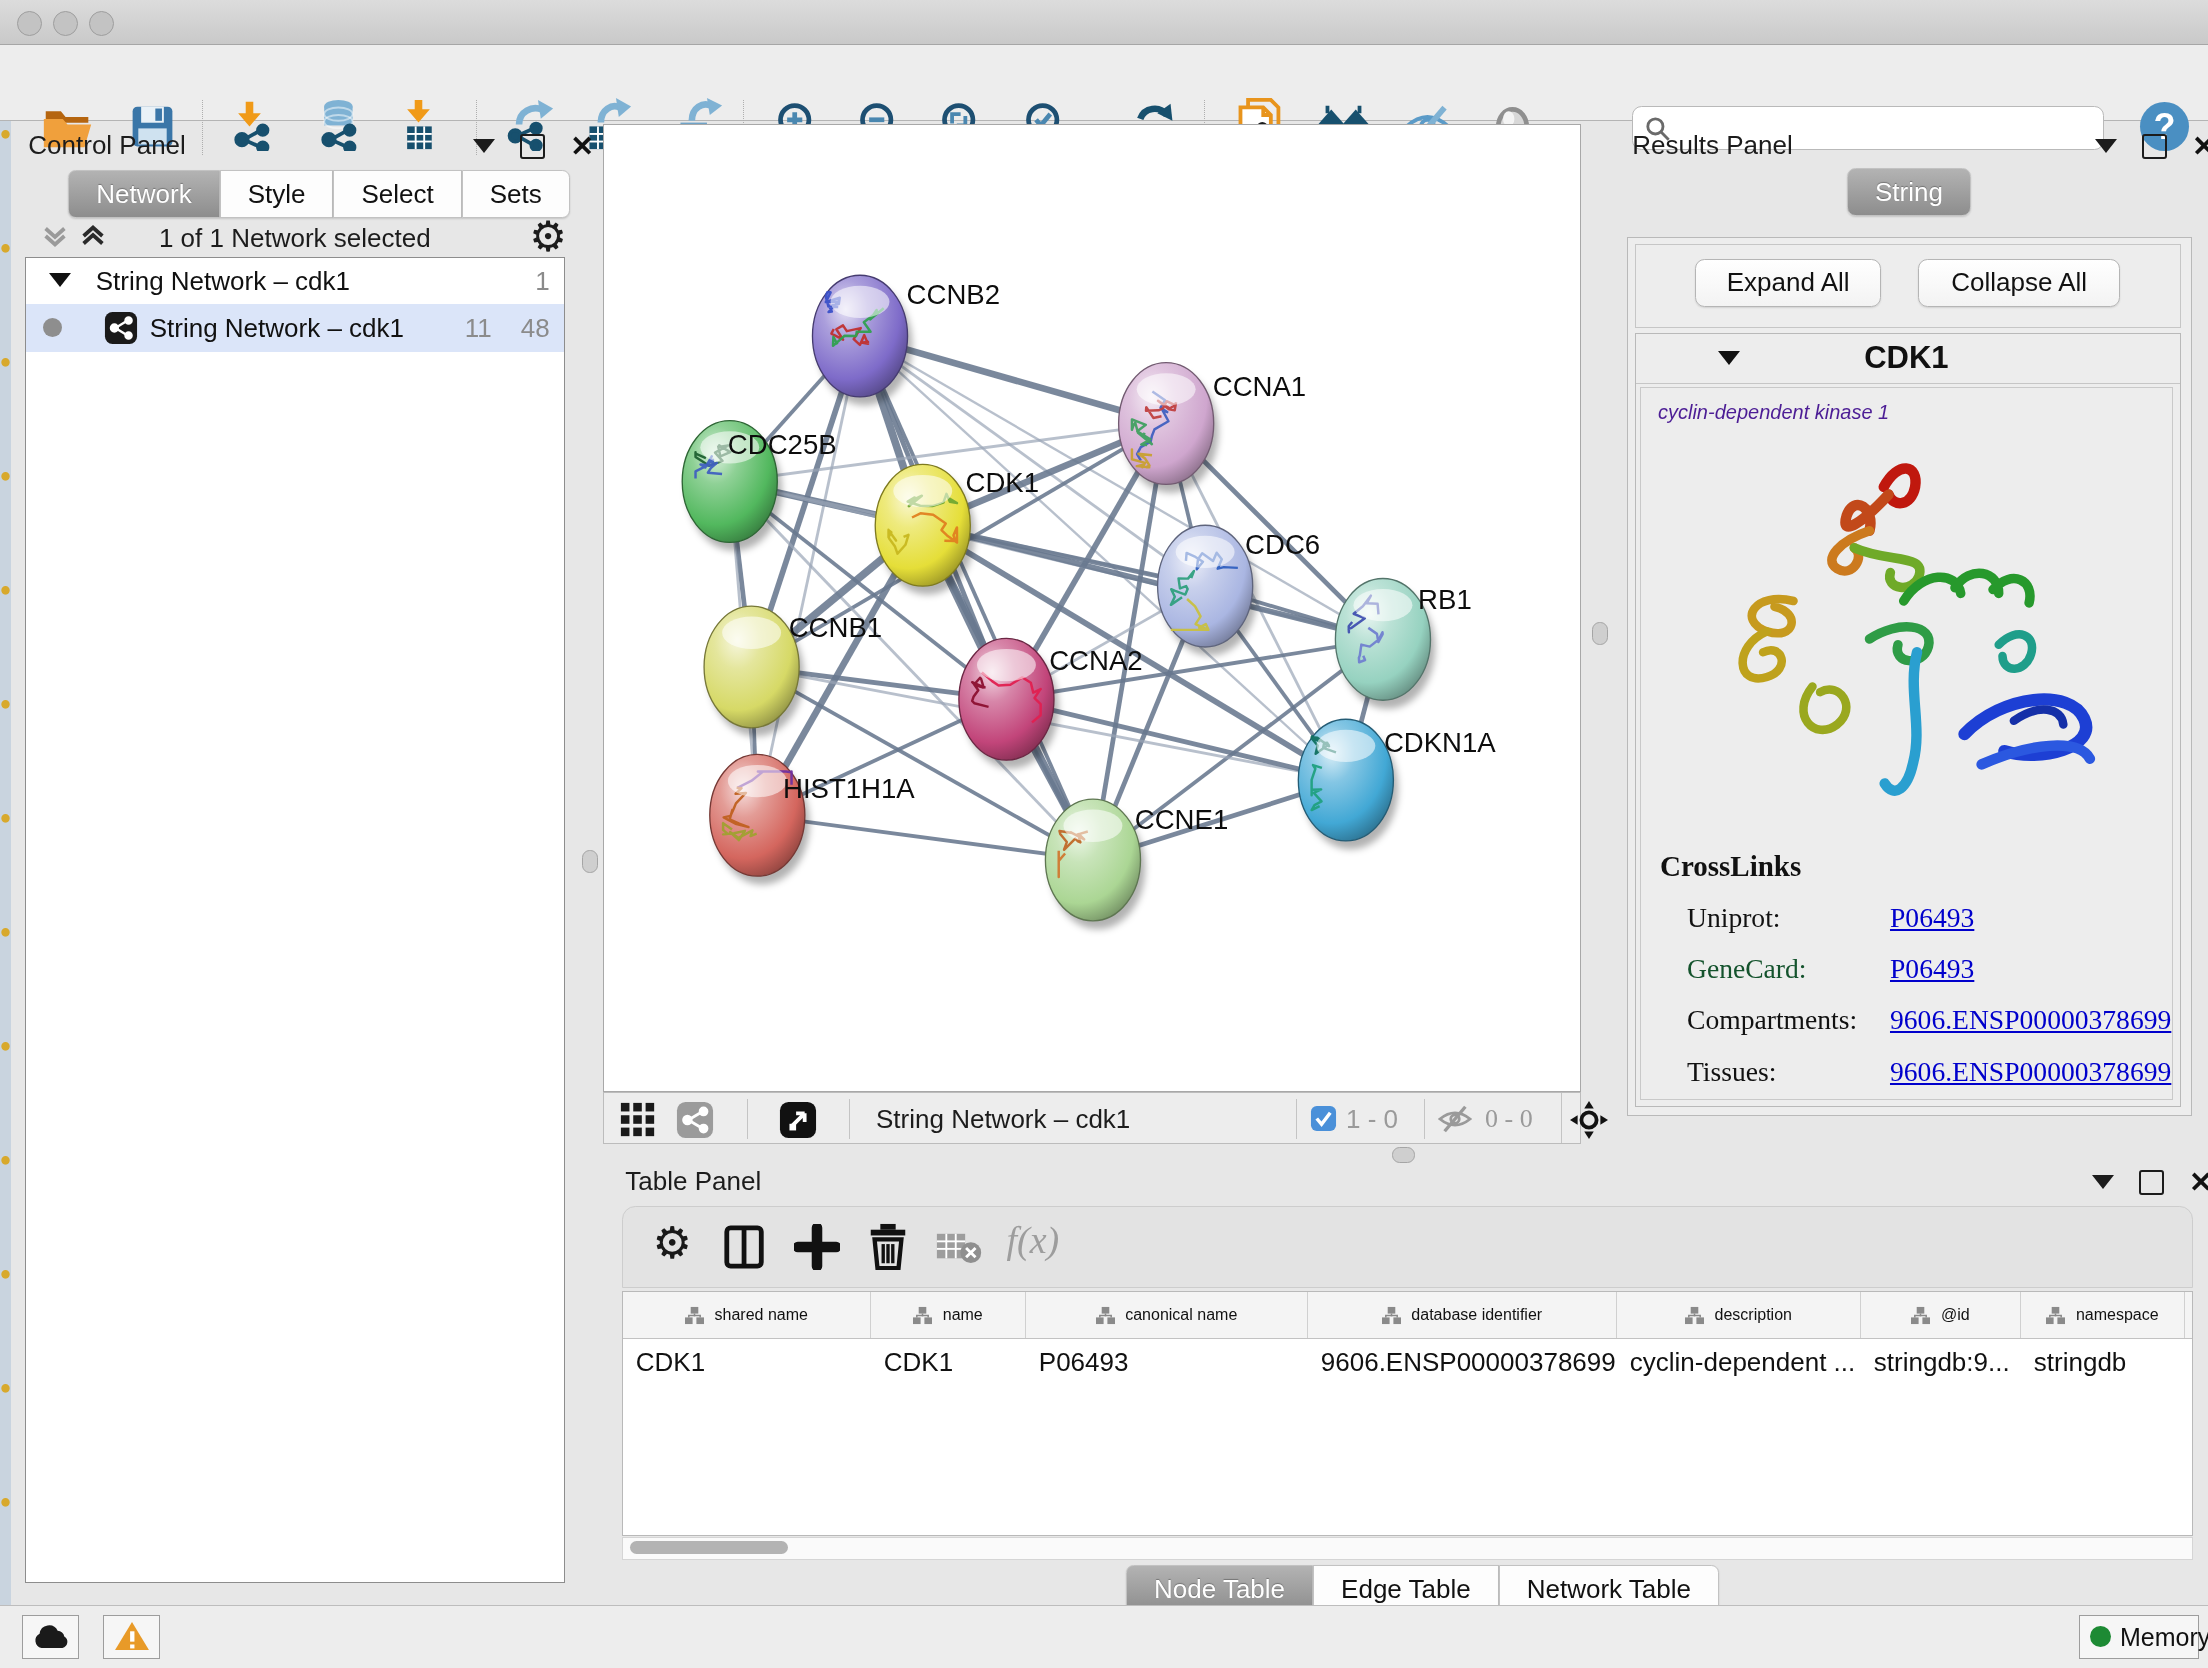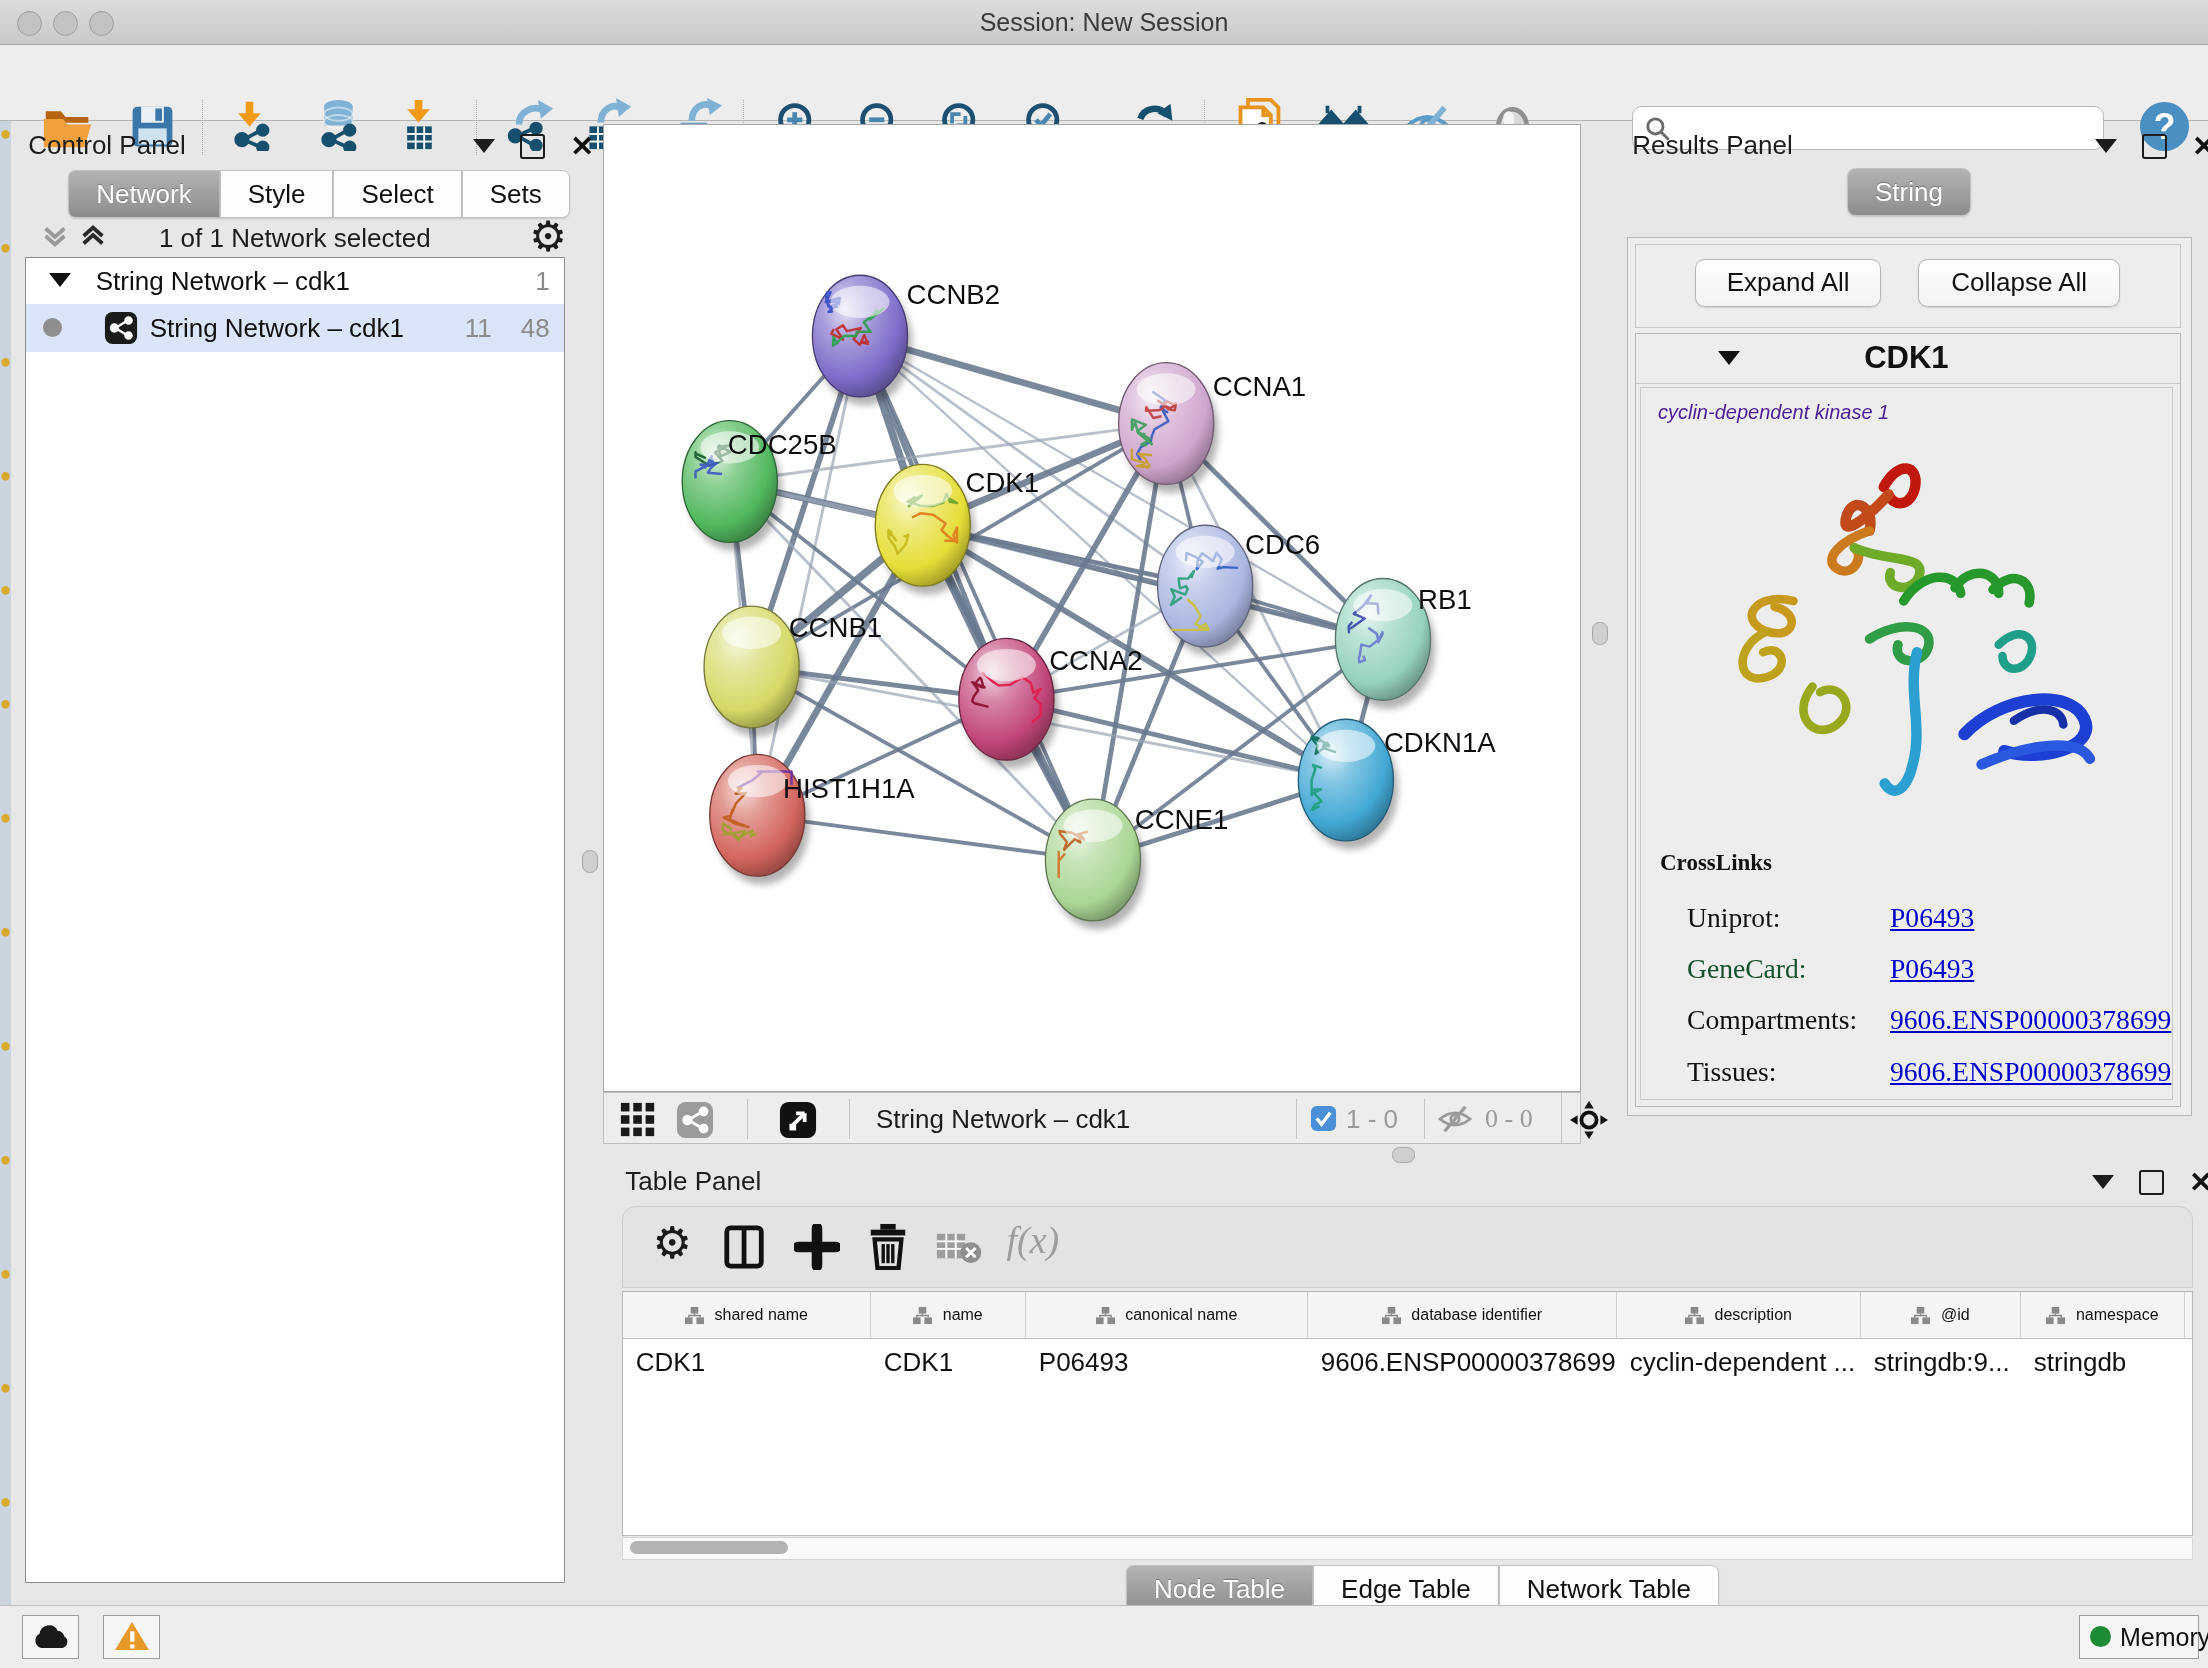--- a/index.html
+++ b/index.html
@@ -26,21 +26,20 @@
 </style>
 </head>
 <body>
 
 <div id="window">
 
   <div class="abs" style="left:0;top:0;width:2208px;height:44px;background:linear-gradient(#dcdcdc,#c9c9c9);border-bottom:1px solid #a6a6a6;">
     <div class="abs" style="left:17px;top:10.5px;width:23px;height:23px;border-radius:50%;background:#c3c3c3;border:1px solid #9e9e9e;"></div>
     <div class="abs" style="left:53px;top:10.5px;width:23px;height:23px;border-radius:50%;background:#c3c3c3;border:1px solid #9e9e9e;"></div>
     <div class="abs" style="left:89px;top:10.5px;width:23px;height:23px;border-radius:50%;background:#c3c3c3;border:1px solid #9e9e9e;"></div>
-    <div class="abs" style="left:0;top:7.6px;width:2208px;text-align:center;font-size:25px;color:#3a3a3a;">Session: New Session</div>
   </div>
 
   <div class="abs" style="left:0;top:45px;width:2208px;height:75px;background:#ededed;border-bottom:1px solid #b4b4b4;">
 
     <svg class="abs" style="left:41px;top:55px;" width="53" height="53" viewBox="0 0 56 56" xmlns="http://www.w3.org/2000/svg">
         <path d="M5 12h16l5 6h24v6H5z" fill="#b5650f"></path>
         <path d="M3 20h20l5 6h25l-7 24H3z" fill="#f0a03c"></path>
       </svg>
     <svg class="abs" style="left:126px;top:55px;" width="53" height="53" viewBox="0 0 56 56" xmlns="http://www.w3.org/2000/svg">
         <rect x="7" y="7" width="42" height="42" rx="5" fill="#3a76a8"></rect>
@@ -545,21 +544,21 @@
               <path d="M236 160 C256 128 292 128 296 152 M290 146 C306 122 336 128 336 152 M330 148 C350 126 374 138 368 162" stroke="#27992c" stroke-width="10"></path>
               <path d="M200 200 C230 180 268 184 262 208 C256 230 224 226 230 206" stroke="#2f9c46" stroke-width="10"></path>
               <path d="M336 206 C356 186 376 196 370 216 C364 236 340 236 340 218" stroke="#1f9e8a" stroke-width="9"></path>
               <path d="M250 214 C240 254 256 292 246 330 C240 358 226 368 216 352" stroke="#2a9fd0" stroke-width="11"></path>
               <path d="M300 300 C340 258 412 252 426 284 C440 314 380 330 342 318" stroke="#1d3fd4" stroke-width="13"></path>
               <path d="M318 332 C368 310 420 304 432 326" stroke="#2b58e0" stroke-width="11"></path>
               <path d="M352 286 C378 268 402 272 404 290" stroke="#1530a8" stroke-width="9"></path>
             </g>
           </svg>
 
-          <span class="abs serif" style="left:19px;top:462px;font-size:23px;font-weight:bold;color:#111;">CrossLinks</span>
+          <span class="abs serif" style="left:19px;top:462px;font-size:29px;font-weight:bold;color:#111;">CrossLinks</span>
           <span class="abs serif" style="left:46px;top:514px;font-size:27.6px;color:#111;">Uniprot:</span>
           <span class="abs link" style="left:249px;top:514px;font-size:27.6px;">P06493</span>
           <span class="abs serif" style="left:46px;top:565px;font-size:27.6px;color:#14532d;">GeneCard:</span>
           <span class="abs link" style="left:249px;top:565px;font-size:27.6px;">P06493</span>
           <span class="abs serif" style="left:46px;top:616px;font-size:27.6px;color:#111;">Compartments:</span>
           <span class="abs link" style="left:249px;top:616px;font-size:27.6px;">9606.ENSP00000378699</span>
           <span class="abs serif" style="left:46px;top:668px;font-size:27.6px;color:#111;">Tissues:</span>
           <span class="abs link" style="left:249px;top:668px;font-size:27.6px;">9606.ENSP00000378699</span>
 
         </div>

